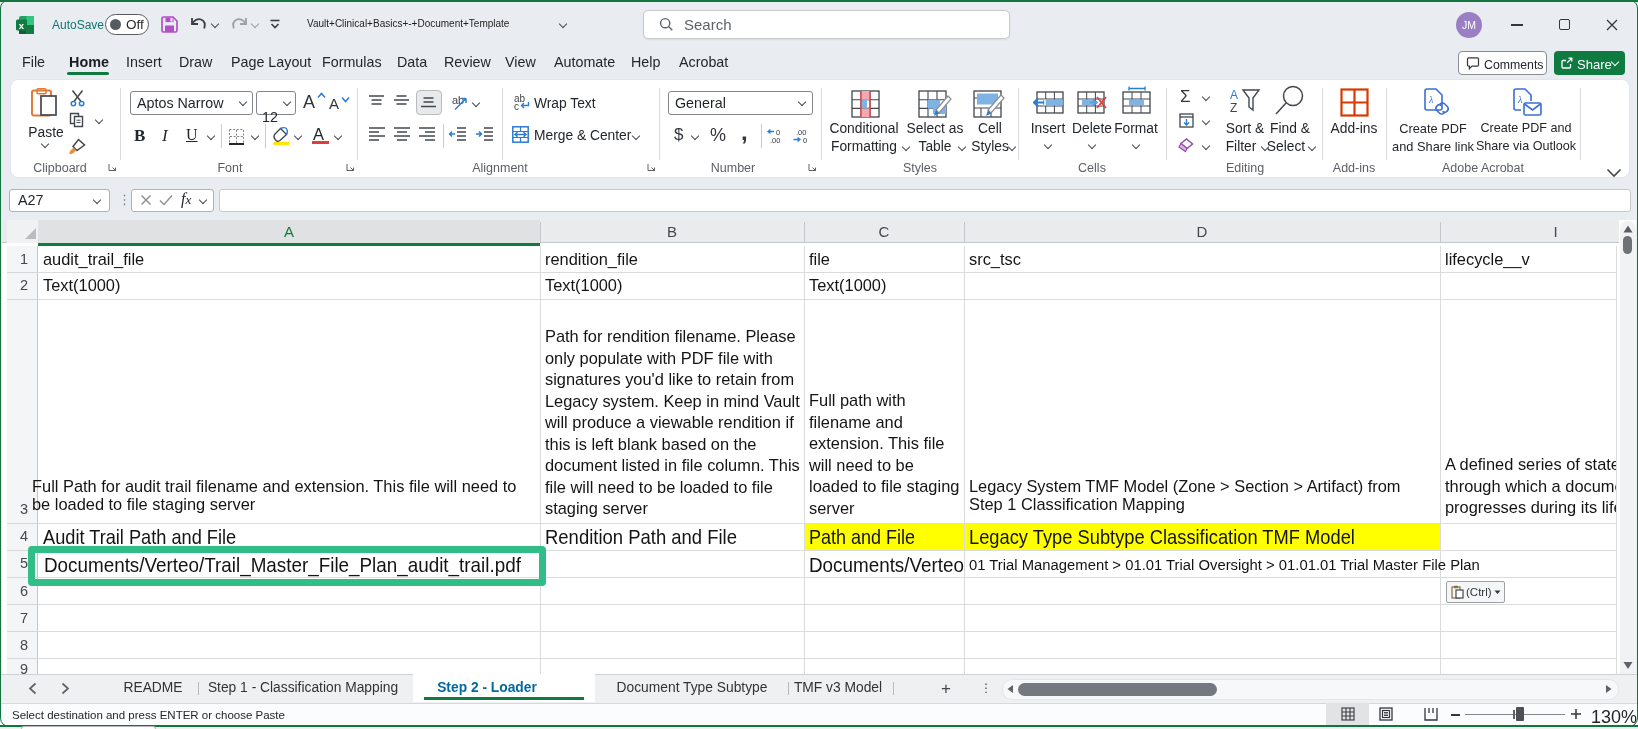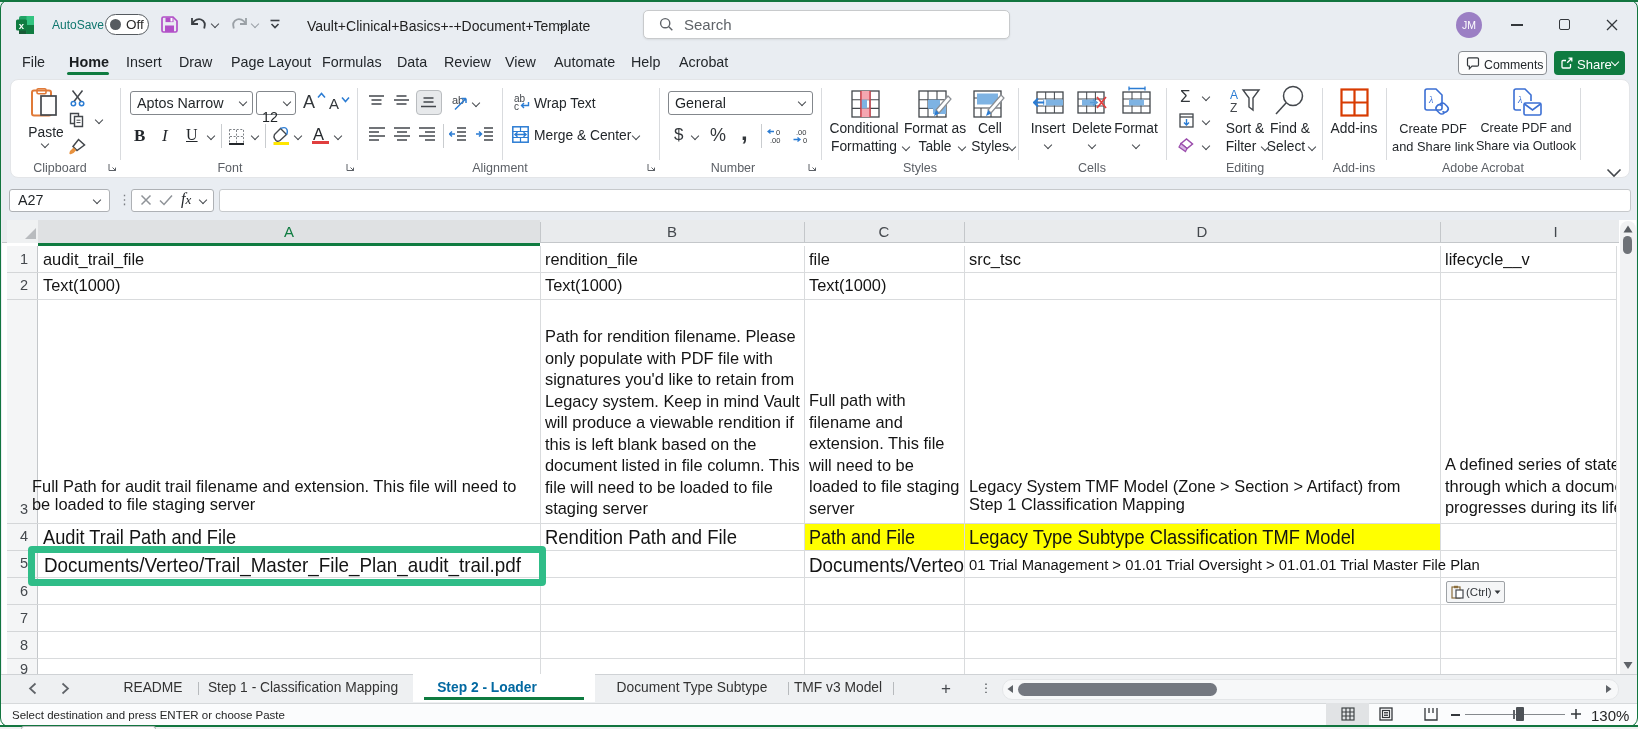--- a/index.html
+++ b/index.html
@@ -56,21 +56,21 @@
 <svg class="ab" style="left:229px;top:16px" width="20" height="17" viewBox="0 0 20 17">
 <path d="M17 2 V8 H11" fill="none" stroke="#9aa0a6" stroke-width="1.8"></path>
 <path d="M16.5 7.5 C14.5 3.5 10.5 2.5 8 3.5 C4.5 4.9 3.5 8.5 4.8 12.5" fill="none" stroke="#9aa0a6" stroke-width="1.8"></path>
 </svg>
 <div class="cvd" style="left:252px;top:21px;border-color:#9aa0a6"></div>
 
 <svg class="ab" style="left:268px;top:18px" width="14" height="12" viewBox="0 0 14 12">
 <path d="M2.5 2.5 H11.5" stroke="#3b3f44" stroke-width="1.6"></path>
 <path d="M3.5 6 L7 9.5 L10.5 6" fill="none" stroke="#3b3f44" stroke-width="1.6"></path>
 </svg>
-<div class="ab" style="left:307px;top:18px;font-size:14px;color:#1f1f1f">Vault+Clinical+Basics+-+Document+Template</div>
+<div class="ab" style="left:307px;top:18px;font-size:10px;color:#1f1f1f">Vault+Clinical+Basics+-+Document+Template</div>
 <div class="cvd" style="left:560px;top:21px"></div>
 
 <div class="ab" style="left:643px;top:10px;width:367px;height:29px;background:#fff;border:1px solid #c8cacc;border-radius:5px;box-shadow:0 1px 2px rgba(0,0,0,.08)"></div>
 <svg class="ab" style="left:659px;top:17px" width="15" height="15" viewBox="0 0 15 15">
 <circle cx="6.2" cy="6.2" r="4.6" fill="none" stroke="#5f6368" stroke-width="1.4"></circle>
 <path d="M9.8 9.8 L13.3 13.3" stroke="#5f6368" stroke-width="1.4"></path>
 </svg>
 <div class="ab" style="left:684px;top:16px;font-size:15px;color:#5f6368">Search</div>
 
 <div class="ab" style="left:1456px;top:12px;width:26px;height:26px;border-radius:50%;background:#9b7fc4"></div>
@@ -270,21 +270,21 @@
 <div class="btxt ctr" style="left:824px;top:139px;width:80px">Formatting</div>
 <div class="cvd" style="left:903px;top:144px"></div>
 <svg class="ab" style="left:918px;top:90px" width="36" height="28" viewBox="0 0 36 28">
 <rect x="1" y="1" width="27" height="26" fill="#fff" stroke="#43474c" stroke-width="1.3"></rect>
 <path d="M1 9.7 H28 M1 18.4 H28 M10 1 V27 M19 1 V27" stroke="#43474c" stroke-width="1.1"></path>
 <rect x="10" y="9.7" width="12" height="9" fill="#7eb3e3"></rect>
     <rect x="15" y="14" width="13" height="10" fill="#7eb3e3"></rect>
 <path d="M18 20 L30 6 L33 9 L21 23 Z" fill="#fff" stroke="#8b8f94" stroke-width="1.2"></path>
 <path d="M18 20 L16 26 L21 23.5 Z" fill="#2b7cd3"></path>
 </svg>
-<div class="btxt ctr" style="left:895px;top:121px;width:80px">Format as</div>
+<div class="btxt ctr" style="left:895px;top:121px;width:80px">Select as</div>
 <div class="btxt ctr" style="left:895px;top:139px;width:80px">Table</div>
 <div class="cvd" style="left:959px;top:144px"></div>
 <svg class="ab" style="left:973px;top:90px" width="36" height="28" viewBox="0 0 36 28">
 <rect x="1" y="1" width="27" height="26" fill="#fff" stroke="#43474c" stroke-width="1.3"></rect>
 <path d="M1 8 H28 M1 18 H28 M8 18 V27 M18 18 V27" stroke="#43474c" stroke-width="1.1"></path>
 <rect x="4" y="3.5" width="21" height="11" fill="#7eb3e3"></rect>
 <path d="M15 20 L28 5 L31 8 L18 23 Z" fill="#fff" stroke="#8b8f94" stroke-width="1.2"></path>
 <path d="M15 20 L13 26 L18 23.5 Z" fill="#2b7cd3"></path>
 </svg>
 <div class="btxt ctr" style="left:950px;top:121px;width:80px">Cell</div>
@@ -541,19 +541,19 @@
 <path d="M1 1 V13 H13 V1" fill="none" stroke="#33373b" stroke-width="1.3"></path>
 <path d="M5 1 V6 M9 1 V6" stroke="#33373b" stroke-width="1.3"></path>
 </svg>
 <div class="ab" style="left:1451px;top:706px;width:9px;height:1.6px;background:#33373b;top:714px"></div>
 <div class="ab" style="left:1465px;top:714px;width:100px;height:1.2px;background:#85898d"></div>
 <div class="ab" style="left:1513px;top:710px;width:1.5px;height:9px;background:#5f6368"></div>
 <div class="ab" style="left:1516px;top:707px;width:8px;height:14px;background:#4d5156;border-radius:1px"></div>
 <svg class="ab" style="left:1570px;top:708px" width="12" height="12" viewBox="0 0 12 12">
     <path d="M6 1 V11 M1 6 H11" stroke="#33373b" stroke-width="1.5"></path>
   </svg>
-<div class="ab" style="left:1591px;top:707px;font-size:15px;color:#262626">130%</div>
+<div class="ab" style="left:1591px;top:707px;font-size:18px;color:#262626">130%</div>
 
 <div class="ab" style="left:0;top:724.5px;width:1638px;height:2.6px;background:#12753f"></div>
 <div class="ab" style="left:0;top:727px;width:1638px;height:2px;background:#eff0f1"></div>
 <div class="ab" style="left:0;top:0;width:1638px;height:727px;border:1.5px solid #12753f;border-radius:8px 8px 9px 9px;pointer-events:none"></div>
 <div class="ab" style="left:0;top:0;width:1638px;height:2px;background:#12753f"></div>
 <div class="ab" style="left:21px;top:725.5px;width:135px;height:4px;background:#fff;border:1px solid #b6b9bc;border-bottom:none;border-radius:3px 3px 0 0"></div>
 
 </body></html>

